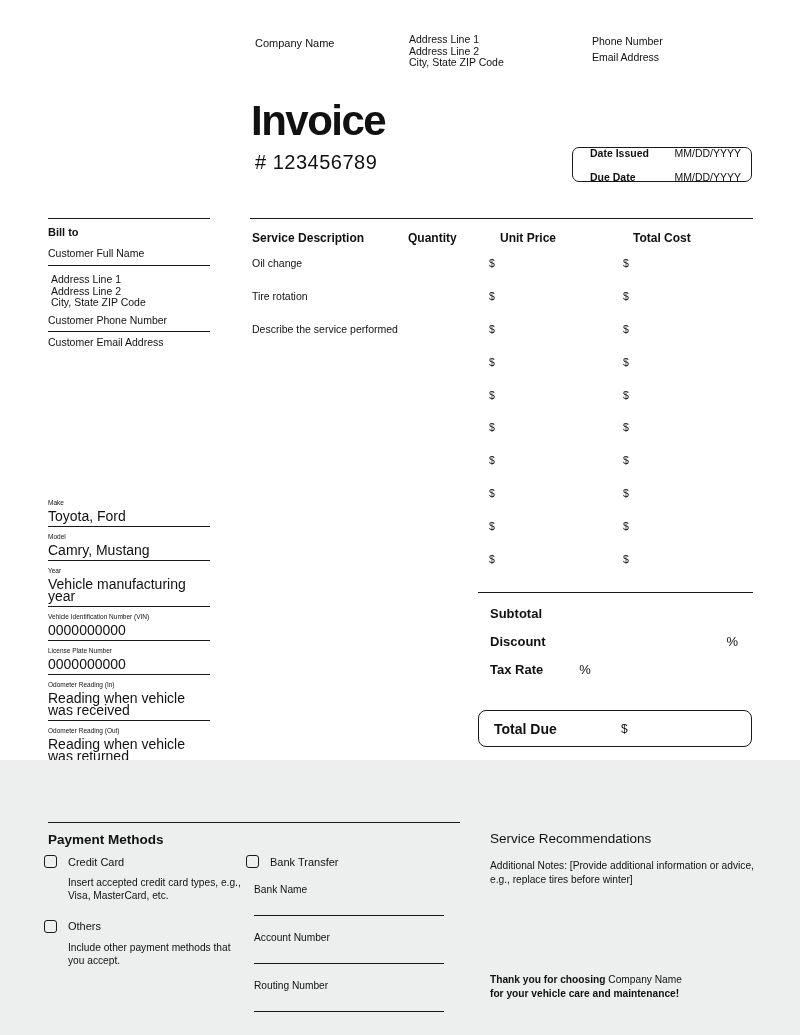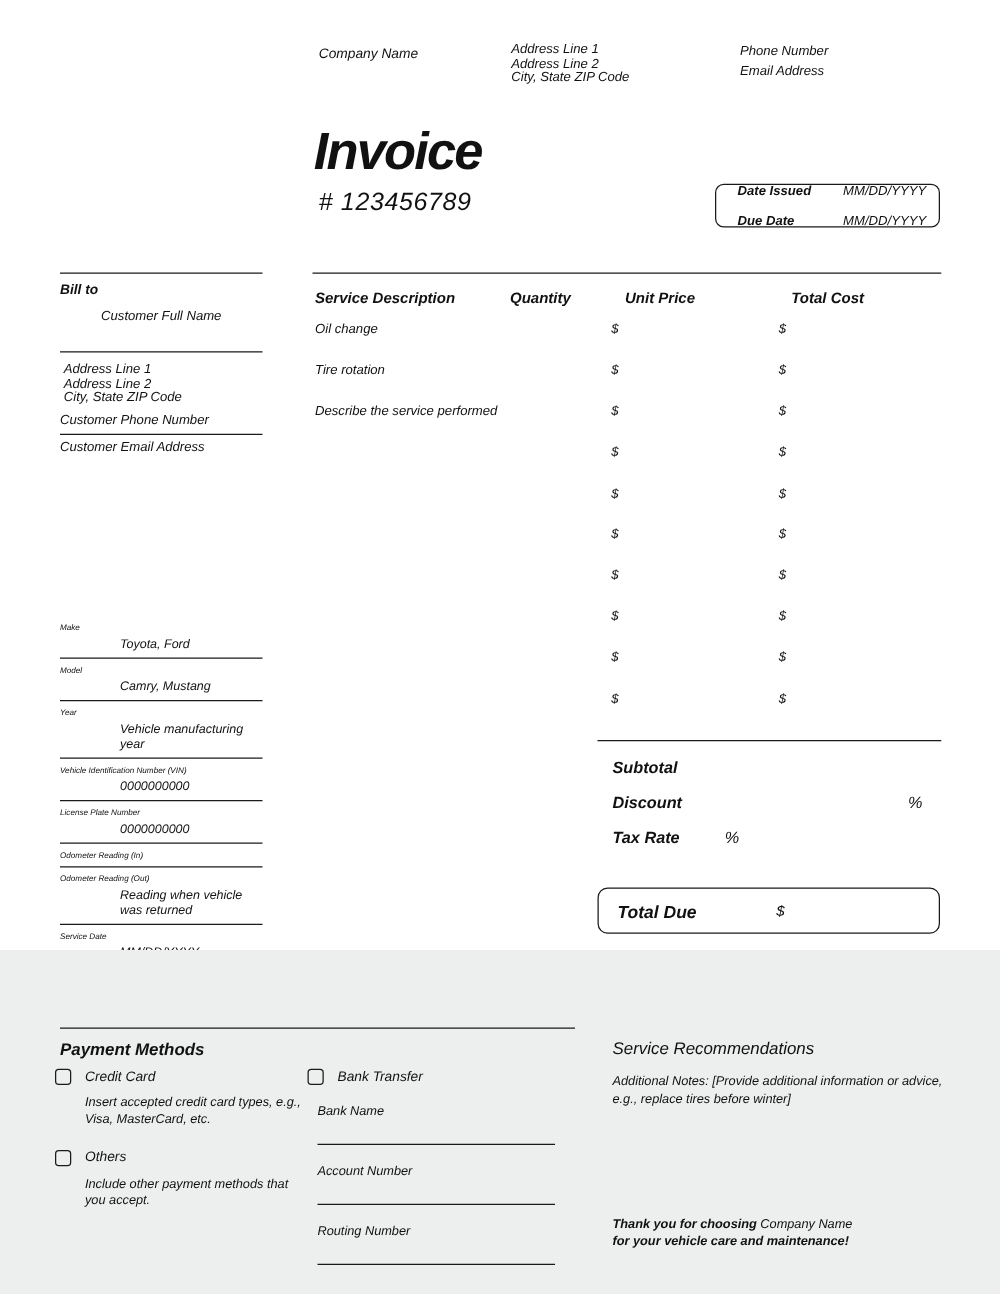--- a/index.html
+++ b/index.html
@@ -7,21 +7,21 @@
     --line:#1a1a1a;
     --footer-background:#ecefee;
     --background:#ffffff;
   }
   *{box-sizing:border-box;margin:0;padding:0;}
   body{
     background:var(--background);
     font-family:"Liberation Sans","DejaVu Sans",sans-serif;
     color:var(--text);
   }
-  .page{position:relative;width:800px;height:1035px;background:var(--background);overflow:hidden;font-style:italic;}
+  .page{position:relative;width:800px;height:1035px;background:var(--background);overflow:hidden;}
   .abs{position:absolute;}
 
   
   .hdr-company{left:255px;top:37px;font-size:11px;}
   .hdr-address{left:409px;top:34px;font-size:10.5px;line-height:11.5px;}
   .hdr-contact{left:592px;top:34px;font-size:10.5px;line-height:15.5px;}
 
   
   .inv-title{left:251px;top:97px;font-size:42px;font-weight:800;letter-spacing:-1.5px;}
   .inv-number{left:255px;top:151px;font-size:20px;letter-spacing:.5px;}
@@ -30,30 +30,30 @@
   .date-box{left:572px;top:147px;width:180px;height:35px;border:1.6px solid var(--line);
     border-radius:7px;padding:4px 10px 4px 17px;display:flex;flex-direction:column;justify-content:center;gap:12px;}
   .date-row{display:flex;justify-content:space-between;font-size:10.5px;line-height:12px;}
   .date-row .lbl{font-weight:bold;}
 
   .rule{border-top:1.2px solid var(--line);}
 
   
   .bill-to{left:48px;top:218px;width:162px;}
   .bill-heading{margin-top:7px;font-size:11px;font-weight:bold;}
-  .bill-name{margin-top:9px;font-size:10.5px;border-bottom:1px solid var(--line);padding-bottom:22px;text-align:center;}
+  .bill-name{margin-top:9px;font-size:10.5px;border-bottom:1px solid var(--line);padding-bottom:6px;}
   .bill-addr{margin-top:8px;padding-left:3px;font-size:10.5px;line-height:11.5px;}
   .bill-phone{margin-top:5px;font-size:10.5px;border-bottom:1px solid var(--line);padding-bottom:5px;}
   .bill-email{margin-top:4px;font-size:10.5px;}
 
   
   .vehicle{left:48px;top:499px;width:162px;}
   .v-field{border-bottom:1px solid var(--line);padding-bottom:4px;margin-bottom:6px;}
   .v-label{font-size:6.5px;line-height:8px;}
-  .v-value{font-size:10px;margin-top:3px;line-height:12px;margin-left:48px;}
+  .v-value{font-size:14px;margin-top:3px;line-height:12px;}
 
   
   .svc{left:250px;top:218px;width:503px;}
   .svc-head{position:relative;height:22px;margin-top:8px;font-size:12px;font-weight:bold;}
   .svc-head span{position:absolute;top:4px;}
   .h-desc{left:2px;} .h-qty{left:158px;} .h-unit{left:250px;} .h-total{left:383px;}
   .svc-row{position:relative;height:32.9px;font-size:10.5px;}
   .svc-row span{position:absolute;top:8px;}
   .c-desc{left:2px;width:180px;} .c-unit{left:239px;} .c-total{left:373px;}
 
@@ -156,20 +156,21 @@
         <div class="v-value">0000000000</div>
       </div>
 
       <div class="v-field">
         <div class="v-label">License Plate Number</div>
         <div class="v-value">0000000000</div>
       </div>
 
       <div class="v-field">
         <div class="v-label">Odometer Reading (In)</div>
+        <div class="v-value">Reading when vehicle was received</div>
       </div>
 
       <div class="v-field">
         <div class="v-label">Odometer Reading (Out)</div>
         <div class="v-value">Reading when vehicle was returned</div>
       </div>
 
       <div class="v-field">
         <div class="v-label">Service Date</div>
         <div class="v-value">MM/DD/YYYY</div>

